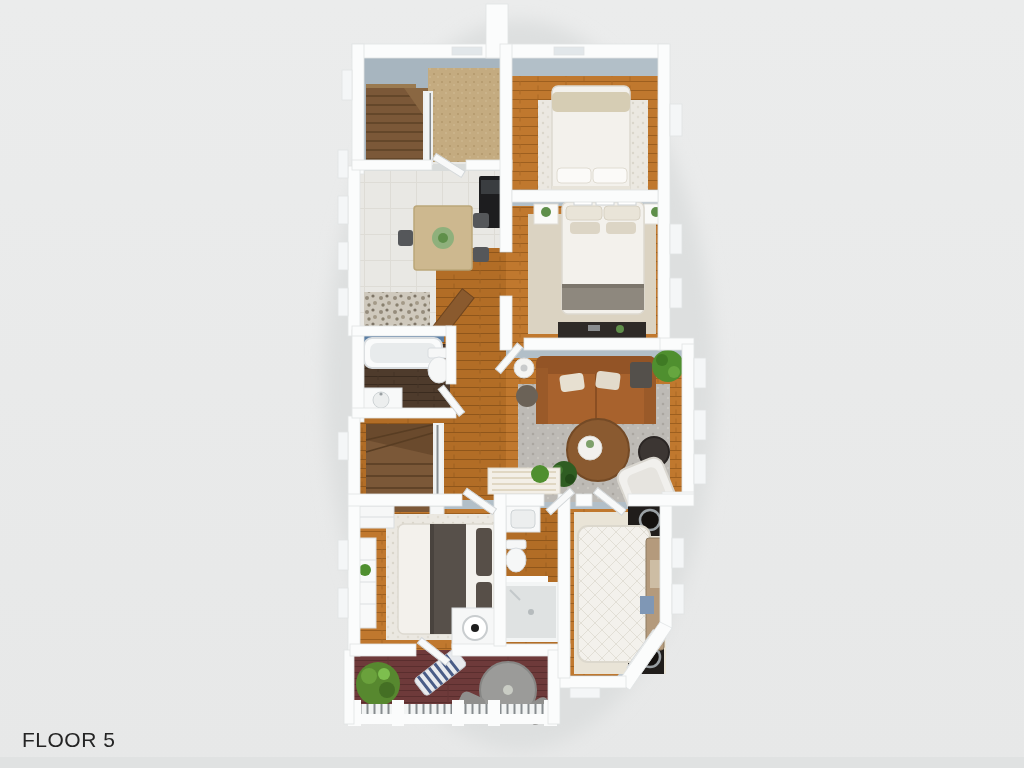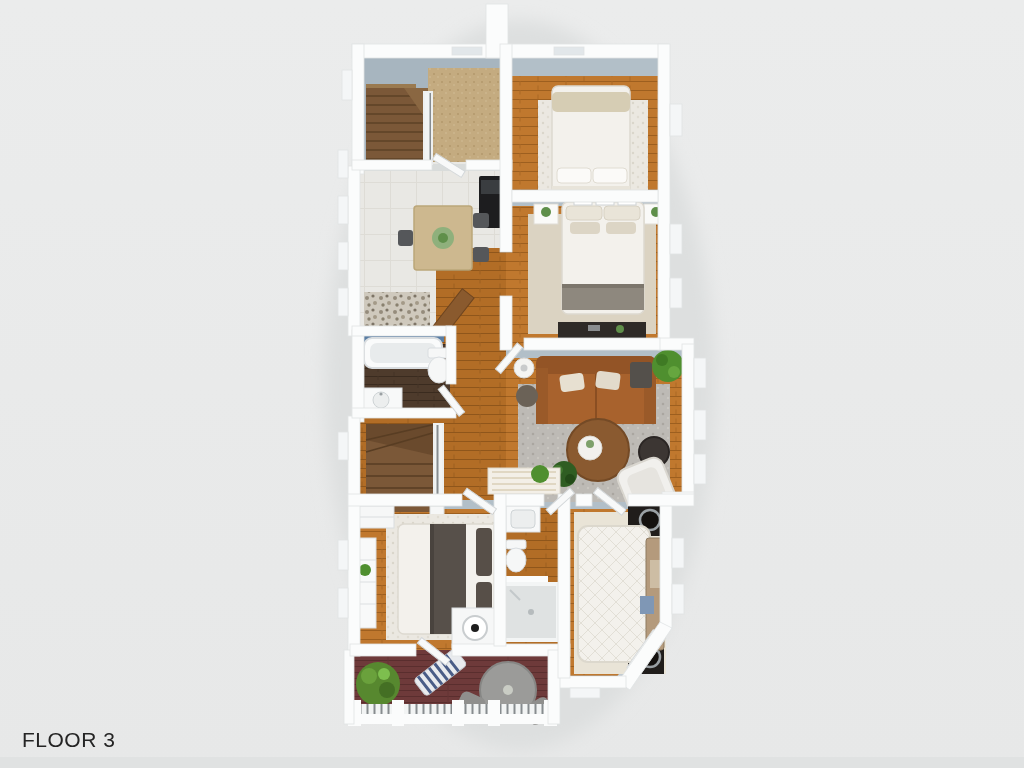--- a/index.html
+++ b/index.html
@@ -412,14 +412,14 @@
       <rect class="doorleaf" x="432" y="162" width="34" height="7" transform="rotate(32 449 165)"></rect>
       <rect class="doorleaf" x="448" y="384" width="7" height="34" transform="rotate(-38 451 401)"></rect>
       <rect class="doorleaf" x="514" y="344" width="7" height="34" transform="rotate(40 517 348)"></rect>
       <rect class="doorleaf" x="462" y="498" width="36" height="7" transform="rotate(35 480 501)"></rect>
       <rect class="doorleaf" x="544" y="498" width="32" height="7" transform="rotate(-42 560 501)"></rect>
       <rect class="doorleaf" x="592" y="498" width="36" height="7" transform="rotate(38 610 501)"></rect>
       <rect class="doorleaf" x="416" y="648" width="36" height="7" transform="rotate(38 434 651)"></rect>
     </g>
   </svg>
 
-  <div class="floor-label">FLOOR 3</div>
+  <div class="floor-label">FLOOR 5</div>
 </div>
 
 </body></html>

